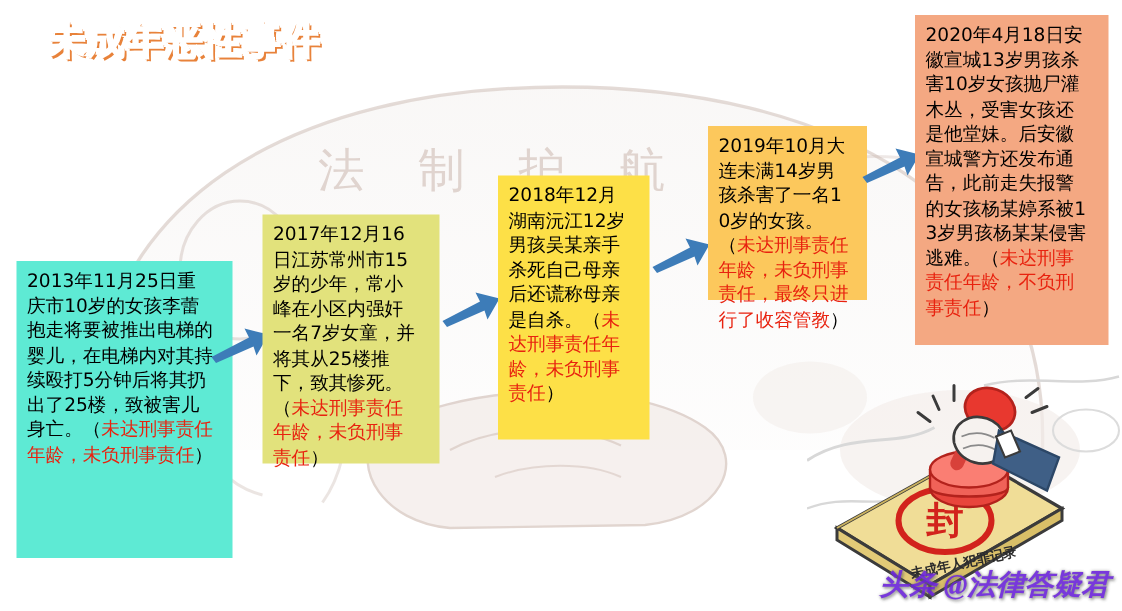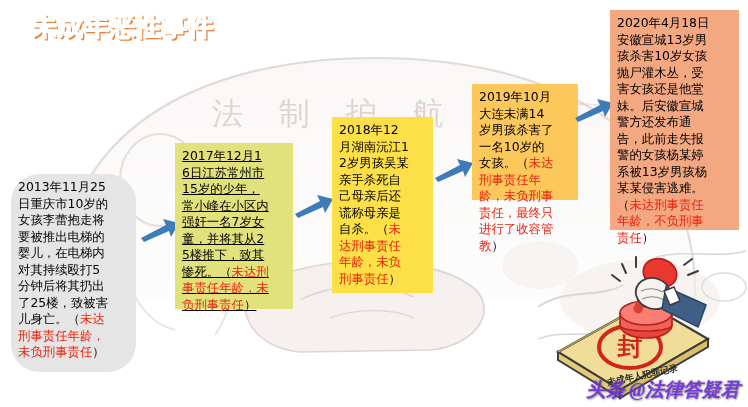--- a/index.html
+++ b/index.html
@@ -32,21 +32,21 @@
       1px 1px 0 #e8823a,
       -1px -1px 0 #ffffff;
     white-space:nowrap;
     font-family:"DejaVu Sans","Liberation Sans",sans-serif;
   }
 
   
   .ev{
     position:absolute;
     box-sizing:border-box;
-    padding:5px 24px 6px 7px;
+    padding:5px 12px 6px 7px;
     font-size:12.4px;
     line-height:1.33;
     color:#000;
     font-family:"DejaVu Sans","Liberation Sans",sans-serif;
     letter-spacing:0px;
     word-break:break-all;
   }
   .ev .red{color:#e8220f;}
 
   
@@ -91,31 +91,31 @@
 
     <ellipse cx="640" cy="300" rx="80" ry="40" fill="#f4eeeb" opacity="0.7"></ellipse>
     <ellipse cx="540" cy="265" rx="38" ry="24" fill="#f4eeeb" opacity="0.6"></ellipse>
     <path d="M505 120 C560 95 640 100 690 135" fill="none" stroke="#cdbdb6" stroke-width="2" opacity="0.35"></path>
   </svg>
 
   <div class="bg-watermark">法 制 护 航</div>
 
   <div class="title">未成年恶性事件</div>
 
-  <div class="ev" style="left:11px;top:174px;width:125px;height:198px;background:#e5e5e5;border-radius:28px;">
+  <div class="ev" style="left:11px;top:174px;width:144px;height:198px;background:#5eead4;">
     <span>2013年11月25日重庆市10岁的女孩李蕾抱走将要被推出电梯的婴儿，在电梯内对其持续殴打5分钟后将其扔出了25楼，致被害儿身亡。（</span><span class="red">未达刑事责任年龄，未负刑事责任</span><span>）</span>
   </div>
 
   <div class="arrow" style="left:140px;top:216px;">
     <svg width="40" height="26" viewBox="0 0 40 26">
       <path d="M1 22 L26 9 L23 3 L39 7 L31 21 L29 15 L4 26 Z" fill="#3d7cb8"></path>
     </svg>
   </div>
 
-  <div class="ev" style="left:175px;top:143px;width:118px;height:166px;background:#e2e27c;text-decoration:underline;">
+  <div class="ev" style="left:175px;top:143px;width:118px;height:166px;background:#e2e27c;">
     <span>2017年12月16日江苏常州市15岁的少年，常小峰在小区内强奸一名7岁女童，并将其从25楼推下，致其惨死。（</span><span class="red">未达刑事责任年龄，未负刑事责任</span><span>）</span>
   </div>
 
   <div class="arrow" style="left:294px;top:192px;">
     <svg width="40" height="26" viewBox="0 0 40 26">
       <path d="M1 22 L26 9 L23 3 L39 7 L31 21 L29 15 L4 26 Z" fill="#3d7cb8"></path>
     </svg>
   </div>
 
   <div class="ev" style="left:332px;top:117px;width:101px;height:176px;background:#fde047;">

